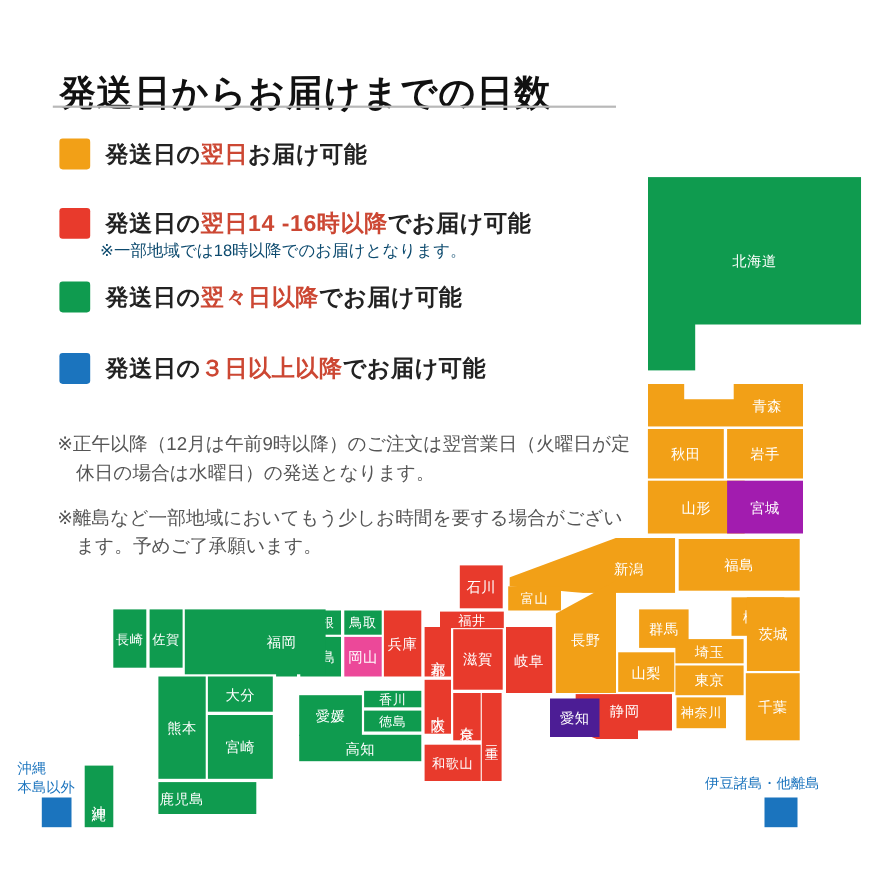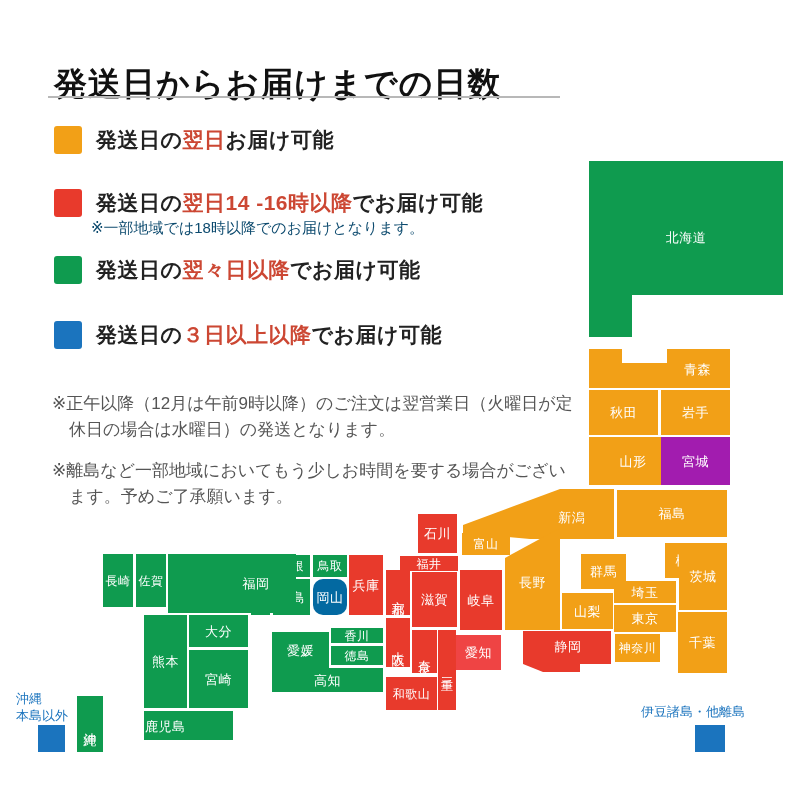--- a/index.html
+++ b/index.html
@@ -125,21 +125,21 @@
       </div>
       <div class="pref" style="left: 505px; top: 528px; width: 55px; height: 102px; background: rgb(242, 160, 23); clip-path: polygon(0px 30px, 55px 0px, 55px 102px, 0px 102px);">
         <span class="plabel" style="position: absolute; left: 50%; top: 53%; transform: translate(-50%, -50%);">長野</span>
       </div>
       <div class="pref" style="left: 460px; top: 570px; width: 42px; height: 60px; background: rgb(232, 58, 44);">
         <span class="plabel">岐阜</span>
       </div>
       <div class="pref" style="left: 523px; top: 631px; width: 88px; height: 41px; background: rgb(232, 58, 44); clip-path: polygon(0px 0px, 88px 0px, 88px 33px, 57px 33px, 57px 41px, 20px 41px, 0px 33px);">
         <span class="plabel" style="position: absolute; left: 51%; top: 36%; transform: translate(-50%, -50%);">静岡</span>
       </div>
-      <div class="pref" style="left: 456px; top: 635px; width: 45px; height: 35px; background: #ef4444;">
+      <div class="pref" style="left: 500px; top: 635px; width: 45px; height: 35px; background: #4c1d95;">
         <span class="plabel">愛知</span>
       </div>
       <div class="pref" style="left: 412px; top: 572px; width: 45px; height: 55px; background: rgb(232, 58, 44);">
         <span class="plabel">滋賀</span>
       </div>
       <div class="pref vert" style="left: 386px; top: 570px; width: 24px; height: 45px; background: rgb(232, 58, 44);">
         <span class="plabel">京都</span>
       </div>
       <div class="pref" style="left: 349px; top: 555px; width: 34px; height: 60px; background: rgb(232, 58, 44);">
         <span class="plabel">兵庫</span>
@@ -155,21 +155,21 @@
       </div>
       <div class="pref" style="left: 386px; top: 677px; width: 51px; height: 33px; background: rgb(232, 58, 44);">
         <span class="plabel" style="font-size: 12px;">和歌山</span>
       </div>
       <div class="pref" style="left: 313px; top: 555px; width: 34px; height: 22px; background: rgb(15, 155, 79);">
         <span class="plabel" style="font-size: 12px;">鳥取</span>
       </div>
       <div class="pref" style="left: 273px; top: 555px; width: 37px; height: 22px; background: rgb(15, 155, 79);">
         <span class="plabel" style="font-size: 12px;">島根</span>
       </div>
-      <div class="pref" style="left: 313px; top: 579px; width: 34px; height: 36px; background: #0369a1; border-radius: 10px;">
+      <div class="pref" style="left: 313px; top: 579px; width: 34px; height: 36px; background: #ec4899;">
         <span class="plabel">岡山</span>
       </div>
       <div class="pref" style="left: 273px; top: 579px; width: 37px; height: 36px; background: rgb(15, 155, 79);">
         <span class="plabel">広島</span>
       </div>
       <div class="pref vert" style="left: 251px; top: 555px; width: 19px; height: 60px; background: rgb(15, 155, 79);">
         <span class="plabel" style="font-size: 12px;">山口</span>
       </div>
       <div class="pref" style="left: 331px; top: 628px; width: 52px; height: 15px; background: rgb(15, 155, 79);">
         <span class="plabel" style="font-size: 12px;">香川</span>

